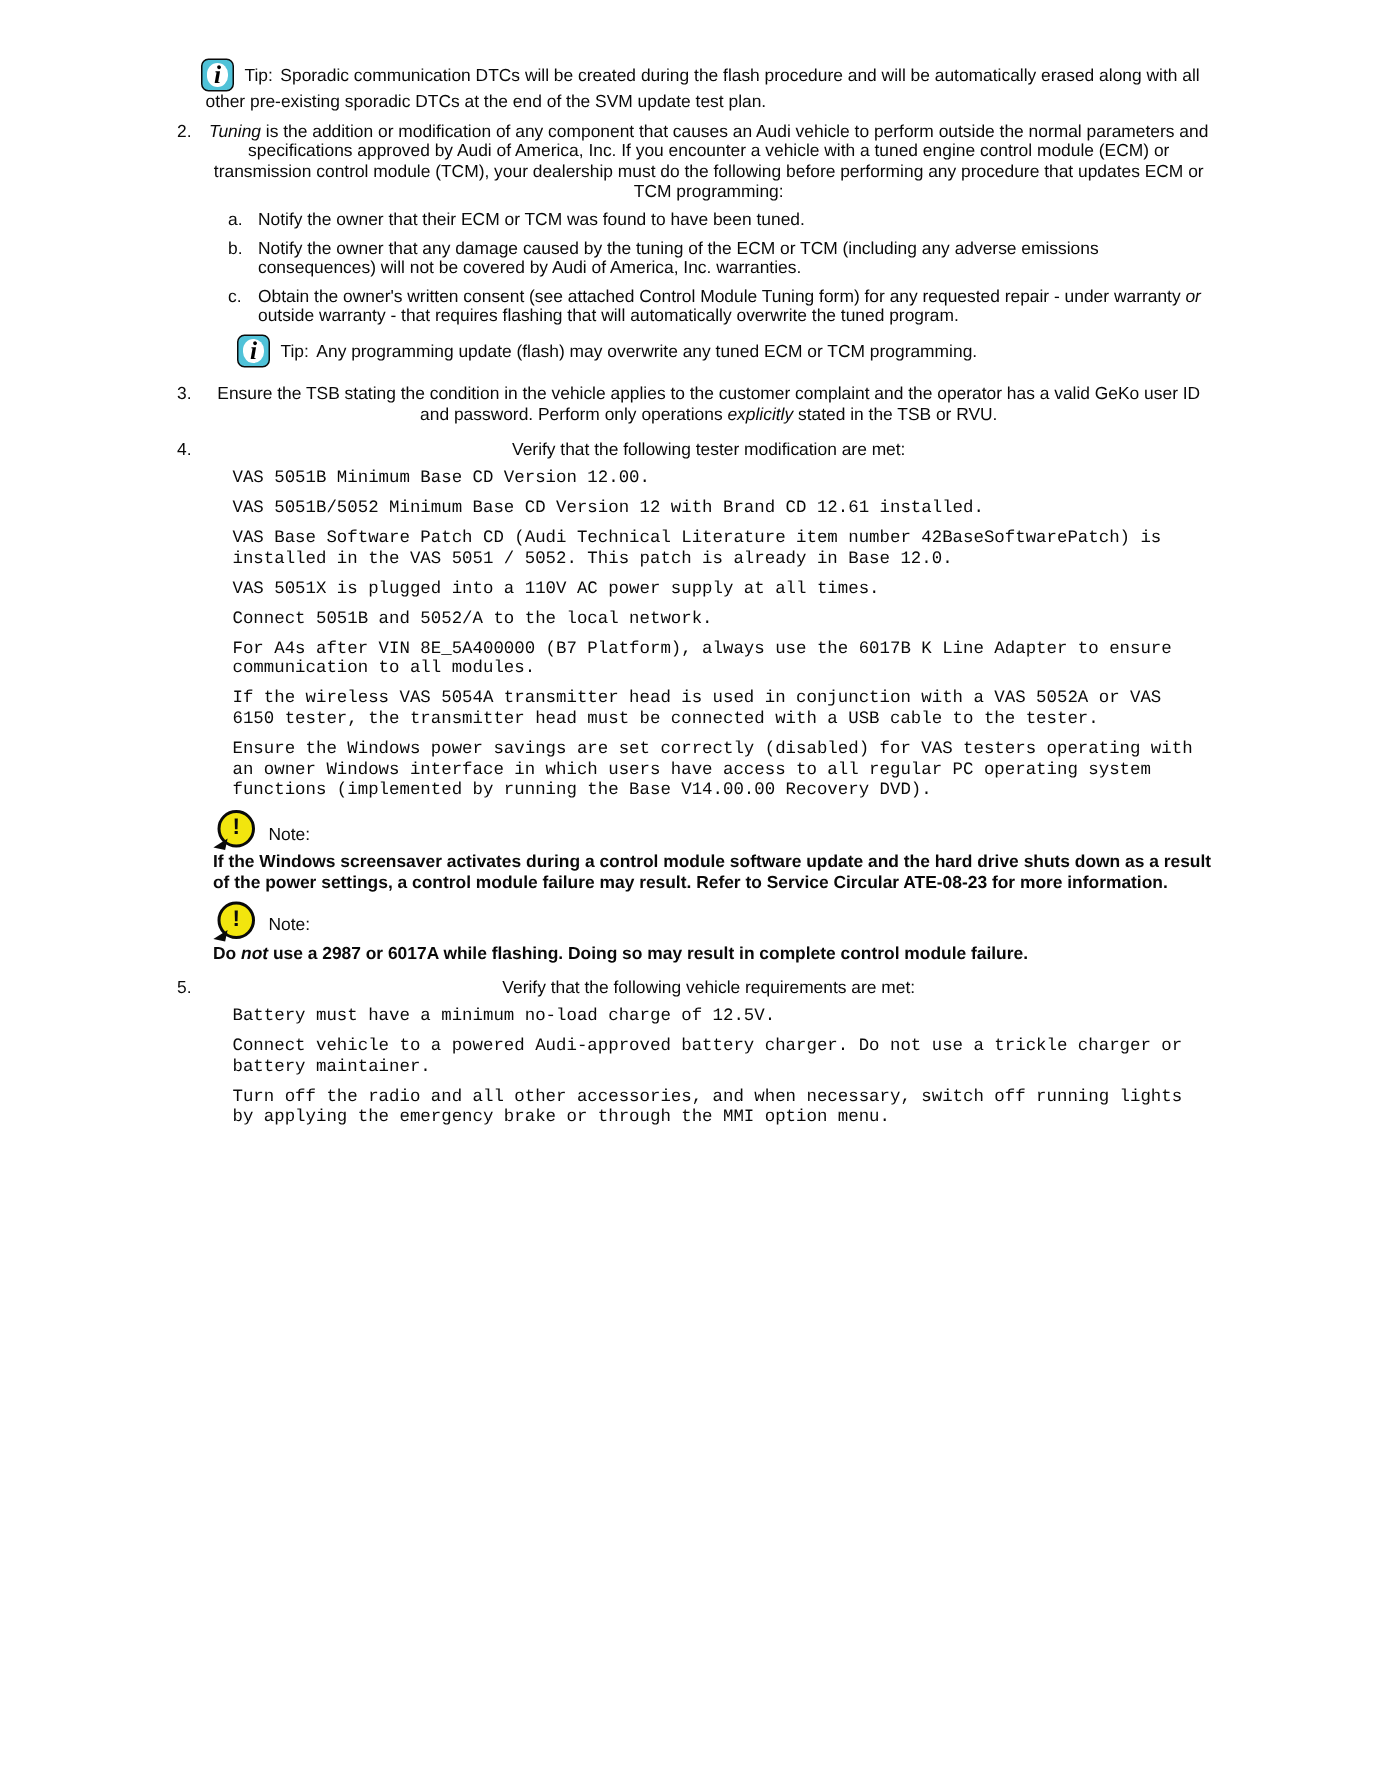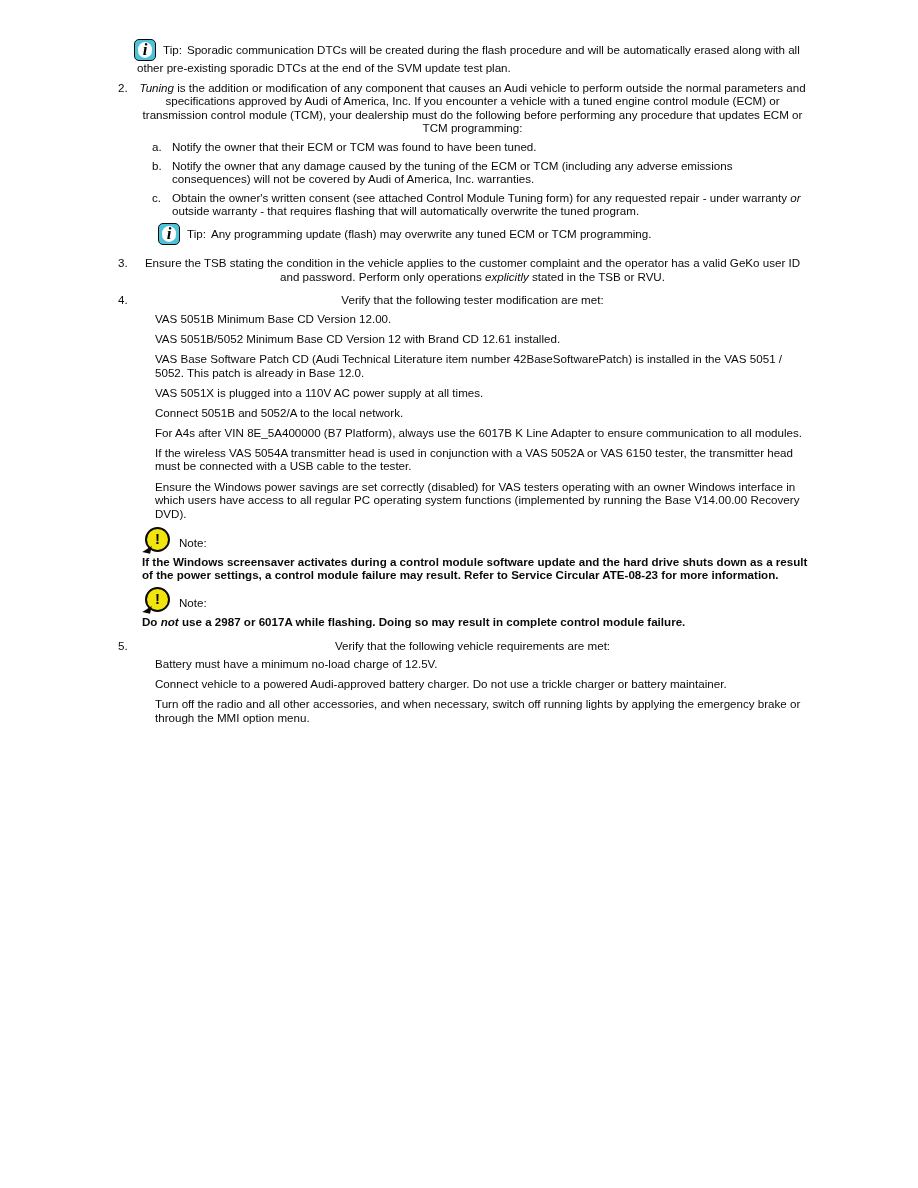--- a/index.html
+++ b/index.html
@@ -50,21 +50,21 @@
 
   
   .sub-item { display: flex; margin: 0 0 5px 15px; }
   .letter-col { flex: none; width: 20px; }
   .sub-body { flex: 1; min-width: 0; }
 
   
   .bullet { display: flex; margin: 0 0 6.5px 5px; }
   .dot-col { flex: none; width: 13px; padding-top: 4.5px; }
   .dot { width: 5px; height: 5px; border-radius: 50%; background: #0a0a0a; }
-  .bullet-text { flex: 1; min-width: 0; }
+  .bullet-text { flex: 1; min-width: 0; font-family: Liberation Mono, monospace; }
 
   
   .note-block { margin: 2px 0 5px 5px; }
   .note-head { display: flex; align-items: flex-end; gap: 9px; margin: 0 0 3px 3px; }
   .note-icon {
     flex: none; width: 25px; height: 25px; border-radius: 50%;
     border: 2.6px solid #0a0a0a; background: #f2e50e; position: relative;
   }
   .note-icon::before {
     content: ""; position: absolute; left: -4px; bottom: -3px;

